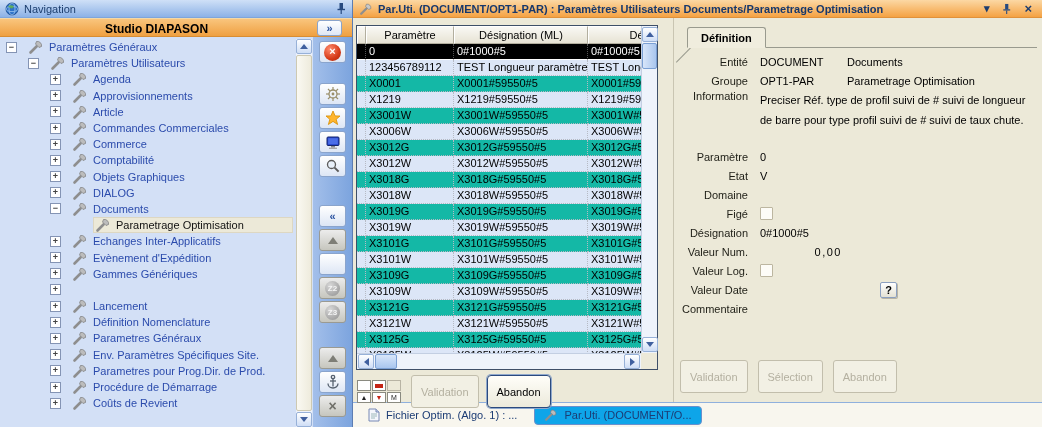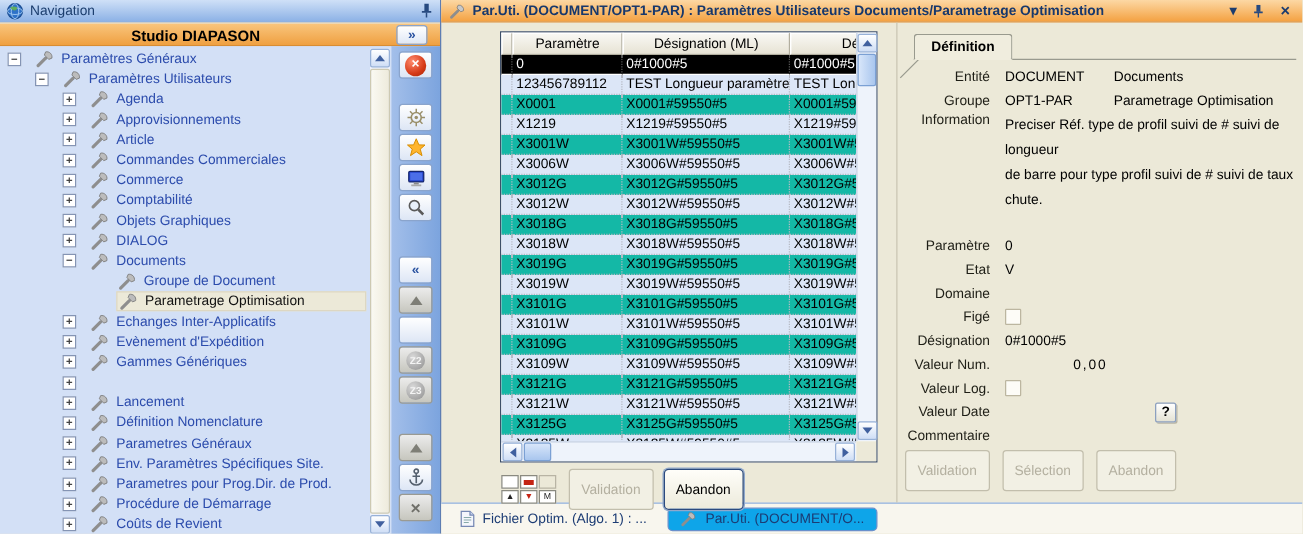--- a/index.html
+++ b/index.html
@@ -57,21 +57,21 @@
   .zbadge.off { background:radial-gradient(circle at 35% 30%, #d8d8d8, #8f8f8f); color:#f4f4f4; }
   .gray-arr { width:0; height:0; border-left:5px solid transparent; border-right:5px solid transparent; border-bottom:7px solid #7e7e76; }
   .gxx { color:#70706a; font-size:14px; font-weight:bold; }
 
   
   .main { flex:1; display:flex; flex-direction:column; border-left:1px solid #5d7db2; background:#ece9d8; }
   .main-titlebar { height:18px; background:linear-gradient(#fcd8a4,#f4a243); display:flex; align-items:center;
                    padding:0 6px; color:#17386c; font-weight:bold; border-bottom:1px solid #e0913a; }
   .main-titlebar .t { margin-left:5px; white-space:nowrap; overflow:hidden; }
   .wctl { display:flex; align-items:center; gap:12px; margin-left:auto; color:#1c3c6e; font-weight:bold; padding-right:4px; }
-  .main-body { flex:1; display:flex; min-height:0;margin-left:44px; }
+  .main-body { flex:1; display:flex; min-height:0; }
   .grid-panel { width:320px; position:relative; }
   .def-panel { flex:1; position:relative; border-left:1px solid #c9c5b2; }
 
   
   .grid-wrap { position:absolute; left:3px; top:7px; width:302px; height:345px; border:1px solid #3e4f68; background:#fff; }
   .grid-clip { position:absolute; left:0; top:0; right:16px; bottom:16px; overflow:hidden; }
   .grid-inner { width:372px; }
   .grid-header { display:flex; height:18px; }
   .gh-cell { background:linear-gradient(#f9f8f4,#e7e3d4); border-right:1px solid #b2ae9e; border-bottom:1px solid #b2ae9e;
              border-top:1px solid #fff; border-left:1px solid #fff; display:flex; align-items:center; justify-content:center;
@@ -295,32 +295,20 @@
     <span class="row-hl">
       <span class="ticon">
         <svg width="16" height="16" viewBox="0 0 16 16">
           <path d="M2.5 13.5 L8.5 7.5" stroke="#8e8e8e" stroke-width="2.6" stroke-linecap="round"></path>
           <path d="M8.5 2.5 a4.2 4.2 0 0 1 5 5 L11 8.5 L7.5 5 Z" fill="#bcbcbc" stroke="#7a7a7a" stroke-width="0.7"></path>
         </svg>
       </span>
       <span class="tlabel">Documents</span>
     </span>
   </div>
-          <div class="tree-row" style="padding-left: 72px;">
-    <span class="expand hidden"></span>
-    <span class="row-hl">
-      <span class="ticon">
-        <svg width="16" height="16" viewBox="0 0 16 16">
-          <path d="M2.5 13.5 L8.5 7.5" stroke="#8e8e8e" stroke-width="2.6" stroke-linecap="round"></path>
-          <path d="M8.5 2.5 a4.2 4.2 0 0 1 5 5 L11 8.5 L7.5 5 Z" fill="#bcbcbc" stroke="#7a7a7a" stroke-width="0.7"></path>
-        </svg>
-      </span>
-      <span class="tlabel">Groupe de Document</span>
-    </span>
-  </div>
           <div class="tree-row selected" style="padding-left: 72px;">
     <span class="expand hidden"></span>
     <span class="row-hl">
       <span class="ticon">
         <svg width="16" height="16" viewBox="0 0 16 16">
           <path d="M2.5 13.5 L8.5 7.5" stroke="#8e8e8e" stroke-width="2.6" stroke-linecap="round"></path>
           <path d="M8.5 2.5 a4.2 4.2 0 0 1 5 5 L11 8.5 L7.5 5 Z" fill="#bcbcbc" stroke="#7a7a7a" stroke-width="0.7"></path>
         </svg>
       </span>
       <span class="tlabel">Parametrage Optimisation</span>

